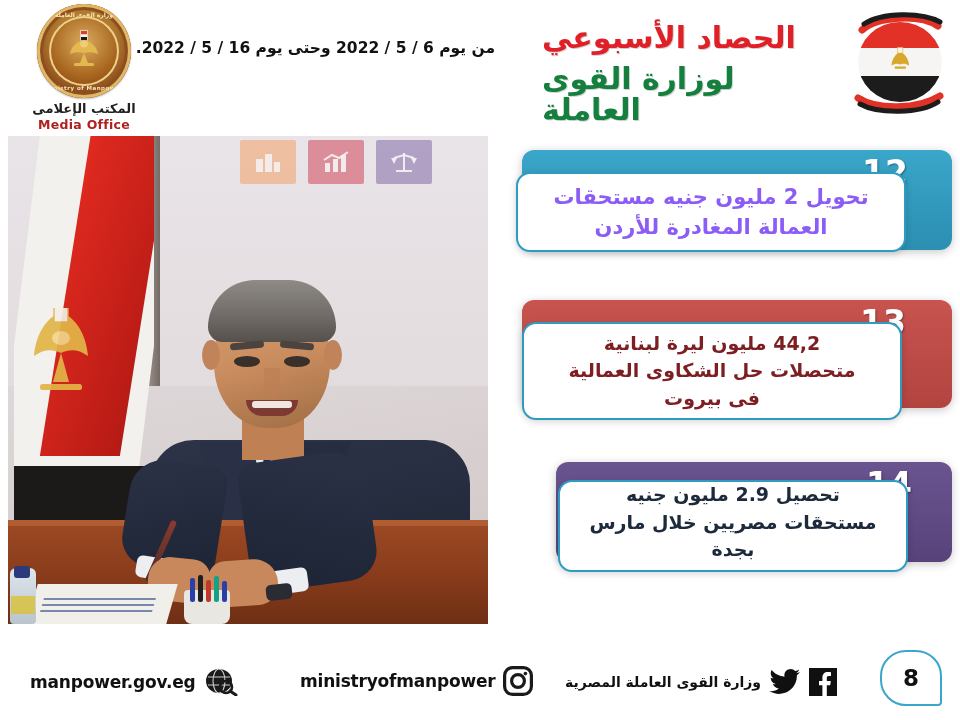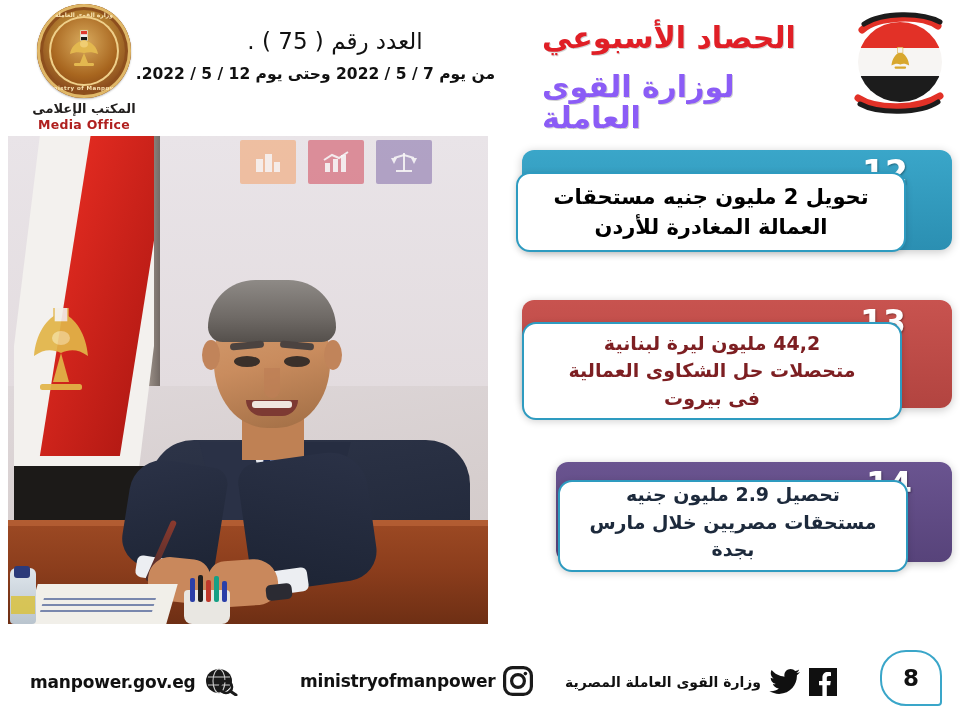--- a/index.html
+++ b/index.html
@@ -43,21 +43,21 @@
   .issue-block{position:absolute;left:175px;top:28px;width:320px;text-align:center;direction:rtl;}
   .issue-line1{font-size:23px;color:#111;font-weight:500;white-space:nowrap;}
   .issue-line2{font-size:15.5px;color:#111;font-weight:bold;margin-top:11px;white-space:nowrap;}
 
   .brand-block{position:absolute;right:118px;top:22px;width:300px;text-align:left;direction:rtl;}
   .brand-l1{
     font-size:30px;font-weight:bold;color:#e01f26;line-height:1.04;
     text-shadow:1px 1px 0 rgba(0,0,0,.18);
   }
   .brand-l2{
-    font-size:30px;font-weight:bold;color:#8b5cf6;line-height:1.04;margin-top:18px;
+    font-size:30px;font-weight:bold;color:#15803d;line-height:1.04;margin-top:10px;
     text-shadow:1px 1px 0 rgba(0,0,0,.18);
   }
   .flag-orb{position:absolute;right:8px;top:6px;width:108px;height:112px;}
 
   
   .photo{
     position:absolute;left:8px;top:136px;width:480px;height:488px;
     overflow:hidden;background:#cfc8c2;
   }
   .ph-wall{position:absolute;inset:0;background:linear-gradient(170deg,#e5e0e4 0%,#ded7d9 45%,#cfc6c4 100%);}
@@ -152,21 +152,21 @@
     position:absolute;background:#fff;border:2px solid #2e9bc0;border-radius:14px;
     display:flex;align-items:center;justify-content:center;text-align:center;
     box-shadow:0 2px 7px rgba(0,0,0,.16);padding:6px 14px;box-sizing:border-box;
   }
   .card-text{font-weight:bold;line-height:1.45;white-space:pre-line;}
 
   
   .c12 .card-back{width:430px;background:linear-gradient(180deg,#3aa6c9,#2b8fb2);}
   .c12 .card-num{right:52px;}
   .c12 .card-front{right:54px;top:22px;width:390px;height:80px;}
-  .c12 .card-text{font-size:21px;color:#000000;}
+  .c12 .card-text{font-size:21px;color:#8b5cf6;}
 
   
   .c13 .card-back{width:430px;height:108px;background:linear-gradient(180deg,#c8534f,#b24440);}
   .c13 .card-num{right:54px;}
   .c13 .card-front{right:58px;top:22px;width:380px;height:98px;}
   .c13 .card-text{font-size:19px;color:#7d1f22;}
 
   
   .c14 .card-back{width:396px;height:100px;background:linear-gradient(180deg,#6a5490,#57437a);}
   .c14 .card-num{right:48px;}
@@ -210,22 +210,21 @@
           <rect x="7" y="36" width="20" height="3" rx="1.2" fill="#e3b84f"></rect>
         </svg>
         <div class="arc-bot">Ministry of Manpower</div>
       </div>
       <div class="media-ar">المكتب الإعلامى</div>
       <div class="media-en">Media Office</div>
       <div class="media-rule"></div>
     </div>
 
     <div class="issue-block">
-      <div class="issue-line1">العدد رقم  ( 75 )  .</div>
-      <div class="issue-line2">من يوم 7 / 5 / 2022  وحتى يوم 12 / 5 / 2022.</div>
+      <div class="issue-line2">من يوم 6 / 5 / 2022  وحتى يوم 16 / 5 / 2022.</div>
     </div>
 
     <div class="brand-block">
       <div class="brand-l1">الحصاد الأسبوعي</div>
       <div class="brand-l2">لوزارة القوى العاملة</div>
     </div>
 
     <svg class="flag-orb" viewBox="0 0 108 112">
       <defs>
         <clipPath id="orbClip">

